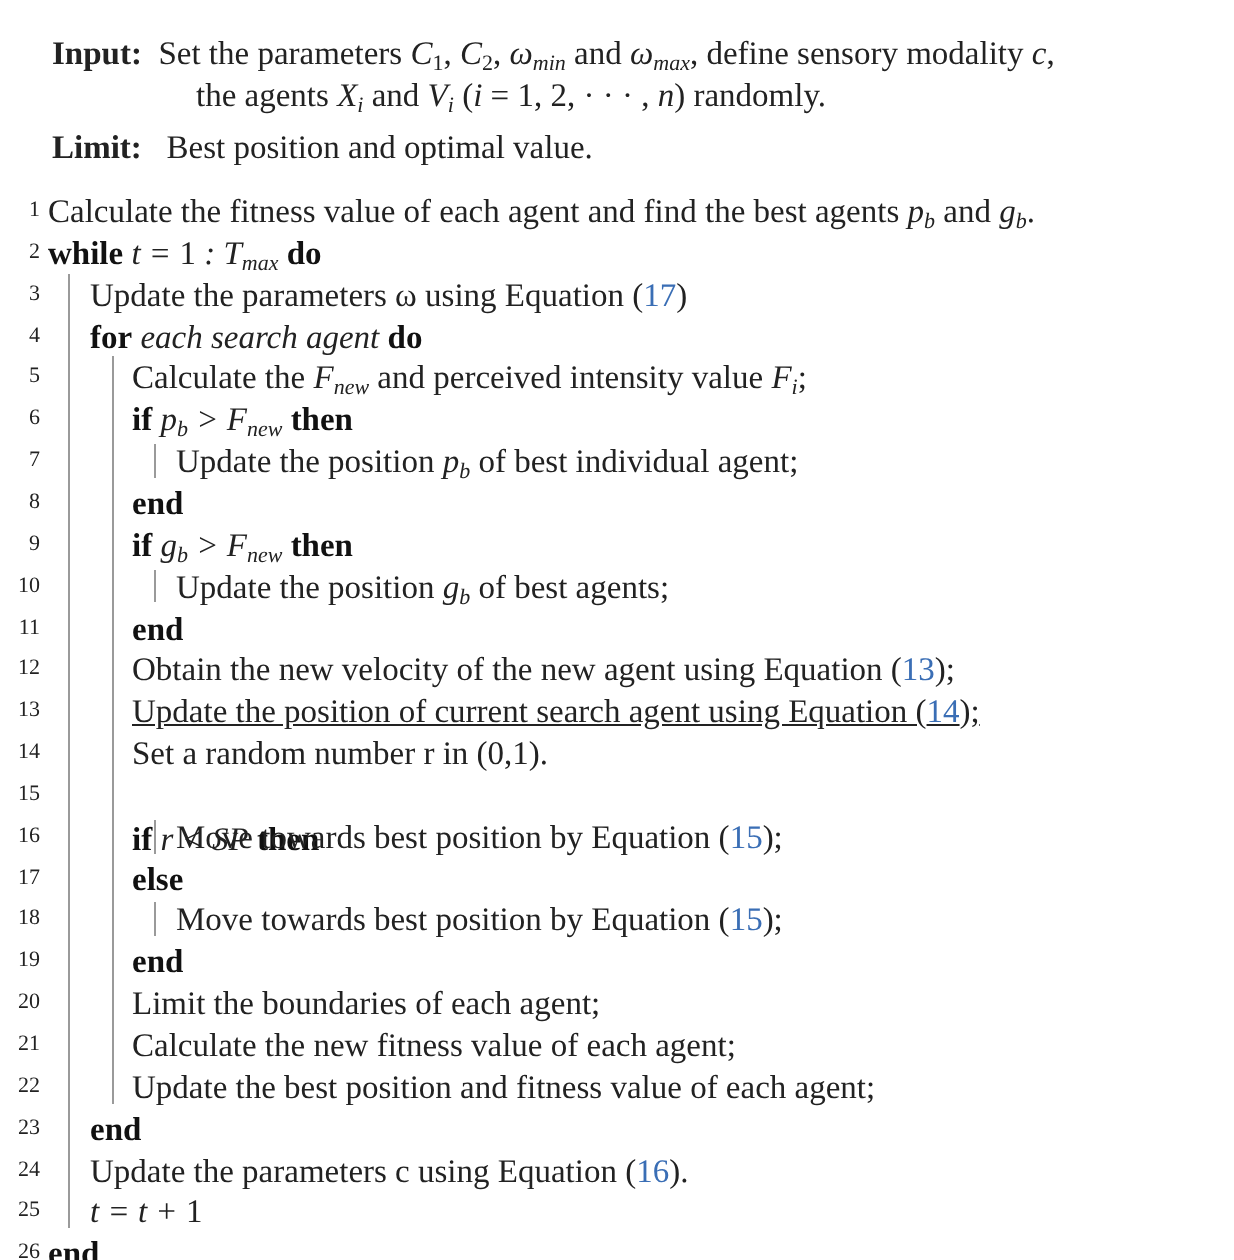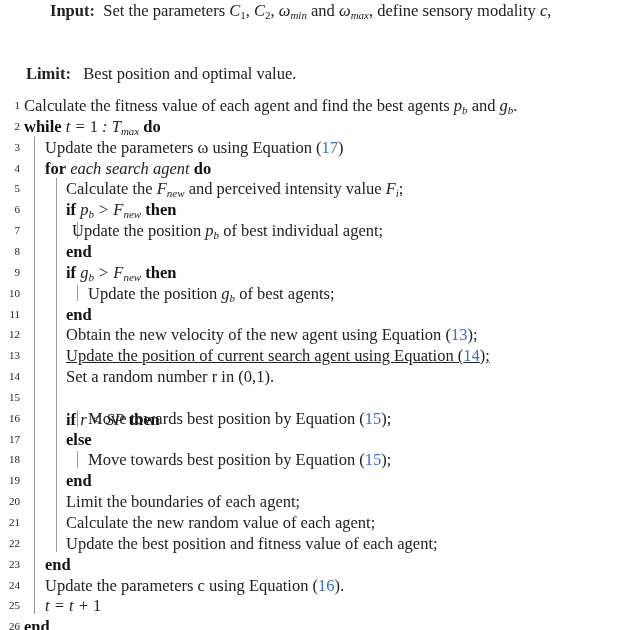--- a/index.html
+++ b/index.html
@@ -13,23 +13,24 @@
   .txt { position:absolute; }
   .kw { font-weight:bold; color:#111; }
   .m { font-style:italic; }
   .ref { color:#3a6eb5; }
   .vr { position:absolute; width:1px; background:#9a9a9a; }
   sub { font-size:11px; font-style:italic; vertical-align:-3px; line-height:0; }
 </style>
 </head>
 <body>
 
-<div class="io" style="top:0px;margin-left:24px;">
+<div class="io" style="top:16px;">
   <span class="lbl">Input:</span>
   <span>&nbsp;Set the parameters <i>C</i><sub style="font-style:normal">1</sub>, <i>C</i><sub style="font-style:normal">2</sub>, <i>ω</i><sub>min</sub> and <i>ω</i><sub>max</sub>, define sensory modality <i>c</i>,</span>
+  <span class="cont">the agents <i>X</i><sub>i</sub> and <i>V</i><sub>i</sub> (<i>i</i> = 1, 2, · · · , <i>n</i>) randomly.</span>
 </div>
 <div class="io" style="top:63px;">
   <span class="lbl">Limit:</span>
   <span>&nbsp; <span>Best position and optimal value.</span></span>
 </div>
 
 <div class="vr" style="left: 34px; top: 136.7px; height: 477.55px;"></div>
 <div class="vr" style="left: 56px; top: 178.4px; height: 373.3px;"></div>
 <div class="vr" style="left: 77px; top: 222.1px; height: 16.85px;"></div>
 <div class="vr" style="left: 77px; top: 284.65px; height: 16.85px;"></div>
@@ -55,21 +56,21 @@
     <div class="row" style="top: 178.4px;">
       <span class="ln">5</span>
       <span class="txt" style="left: 66px;">Calculate the <i>F</i><sub>new</sub> and perceived intensity value <i>F</i><sub>i</sub>;</span>
     </div>
     <div class="row" style="top: 199.25px;">
       <span class="ln">6</span>
       <span class="txt" style="left: 66px;"><span class="kw">if</span> <span class="m"><i>p</i><sub>b</sub> &gt; <i>F</i><sub>new</sub></span> <span class="kw">then</span></span>
     </div>
     <div class="row" style="top: 220.1px;">
       <span class="ln">7</span>
-      <span class="txt" style="left: 72px;">Update the position <i>p</i><sub>b</sub> of best individual agent;</span>
+      <span class="txt" style="left: 88px;">Update the position <i>p</i><sub>b</sub> of best individual agent;</span>
     </div>
     <div class="row" style="top: 240.95px;">
       <span class="ln">8</span>
       <span class="txt" style="left: 66px;"><span class="kw">end</span> </span>
     </div>
     <div class="row" style="top: 261.8px;">
       <span class="ln">9</span>
       <span class="txt" style="left: 66px;"><span class="kw">if</span> <span class="m"><i>g</i><sub>b</sub> &gt; <i>F</i><sub>new</sub></span> <span class="kw">then</span></span>
     </div>
     <div class="row" style="top: 282.65px;">
@@ -111,21 +112,21 @@
     <div class="row" style="top: 470.3px;">
       <span class="ln">19</span>
       <span class="txt" style="left: 66px;"><span class="kw">end</span> </span>
     </div>
     <div class="row" style="top: 491.15px;">
       <span class="ln">20</span>
       <span class="txt" style="left: 66px;">Limit the boundaries of each agent;</span>
     </div>
     <div class="row" style="top: 512px;">
       <span class="ln">21</span>
-      <span class="txt" style="left: 66px;">Calculate the new random value of each agent;</span>
+      <span class="txt" style="left: 66px;">Calculate the new fitness value of each agent;</span>
     </div>
     <div class="row" style="top: 532.85px;">
       <span class="ln">22</span>
       <span class="txt" style="left: 66px;">Update the best position and fitness value of each agent;</span>
     </div>
     <div class="row" style="top: 553.7px;">
       <span class="ln">23</span>
       <span class="txt" style="left: 45px;"><span class="kw">end</span> </span>
     </div>
     <div class="row" style="top: 574.55px;">

